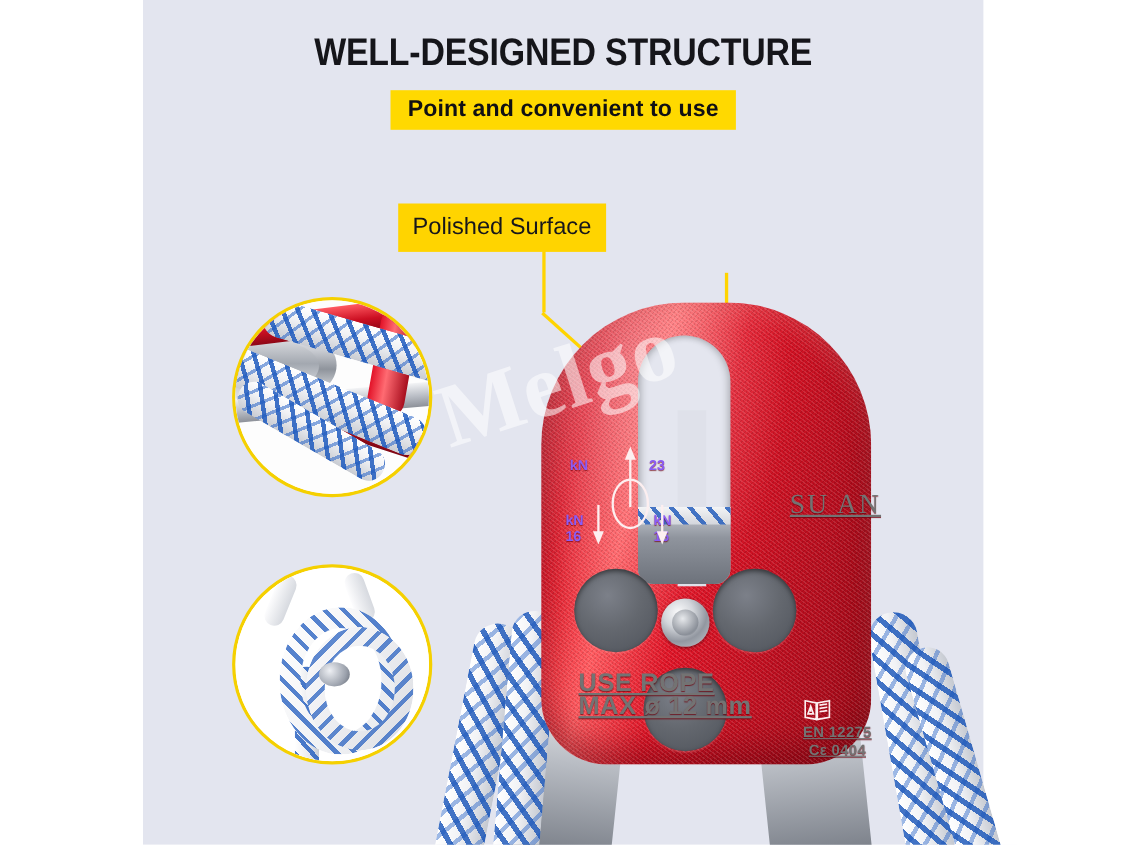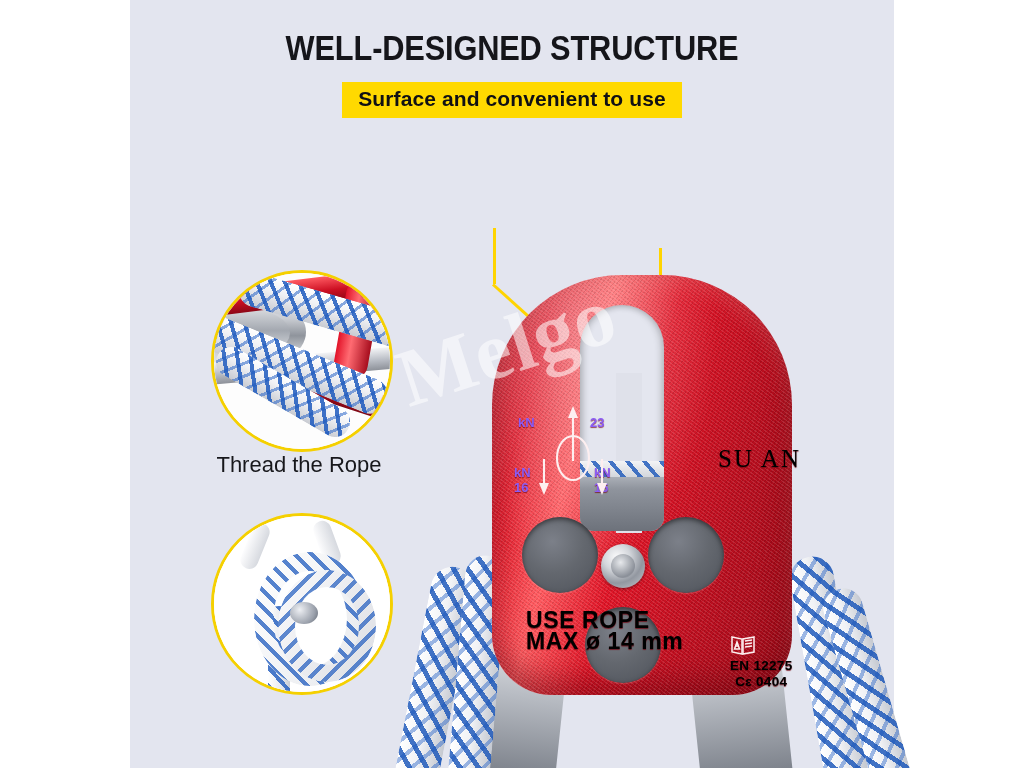--- a/index.html
+++ b/index.html
@@ -181,21 +181,21 @@
   .hole-b{left:155px;top:352px;width:76px;height:76px;}
 
   
   .rivet{position:absolute;left:171px;top:289px;width:44px;height:44px;border-radius:50%;
     background:radial-gradient(circle at 36% 30%,#fbfbfc 0%,#d3d6db 32%,#9297a0 62%,#c8ccd2 100%);
     box-shadow:0 1px 3px rgba(0,0,0,.45);}
   .rivet-in{position:absolute;left:181px;top:299px;width:24px;height:24px;border-radius:50%;
     background:radial-gradient(circle at 40% 35%,#e7e9ec,#8a8f98 70%,#b6bac1);}
 
   
-  .eng{position:absolute;color:#000000;text-shadow:0 1px 1px rgba(110,0,12,.75);}
+  .eng{position:absolute;color:#737373;text-shadow:0 1px 1px rgba(110,0,12,.75);text-decoration:underline;}
   .eng-su{left:288px;top:190px;font-family:"Liberation Serif",serif;font-size:25px;letter-spacing:2px;}
   .eng-userope{left:96px;top:355px;font-size:23px;font-weight:bold;letter-spacing:.6px;line-height:21px;}
   .eng-en{left:300px;top:378px;font-size:13.5px;font-weight:bold;letter-spacing:.3px;line-height:16px;text-align:center;}
 
   
   .kn{position:absolute;left:88px;top:160px;width:120px;height:86px;color:#8b5cf6;
       font-size:13px;font-weight:bold;text-shadow:0 1px 1px rgba(110,0,12,.7);}
   .kn span{position:absolute;white-space:nowrap;}
   .kn .k-tl{left:0px;top:0px;}
   .kn .k-tr{left:72px;top:0px;}
@@ -211,44 +211,44 @@
 </style>
 </head>
 <body>
 
 <div class="stage">
 
   <div class="panel"></div>
 
   <div class="title">WELL-DESIGNED STRUCTURE</div>
   <div class="subtitle-wrap">
-    <span class="subtitle">Surface and convenient to use</span>
+    <span class="subtitle">Point and convenient to use</span>
   </div>
 
+  <div class="callout" id="callout-polished">Polished Surface</div>
 
   <div class="leader" style="left:493px;top:228px;width:3px;height:56px;"></div>
   <div class="leader" style="left:493px;top:283px;width:112px;height:3px;transform-origin:0 50%;transform:rotate(42deg);"></div>
   <div class="dot" style="left:571px;top:350px;"></div>
 
   <div class="leader" style="left:659px;top:248px;width:3px;height:132px;"></div>
   <div class="dot" style="left:654px;top:375px;"></div>
 
   <div class="inset" id="inset-thread">
     <div class="i1-bg"></div>
     <div class="i1-sheave"></div>
     <div class="i1-sheave2"></div>
     <div class="i1-red-top"></div>
     <div class="i1-plate"></div>
     <div class="i1-red-r"></div>
     <div class="i1-red-low"></div>
     <div class="rope i1-rope1"></div>
     <div class="rope i1-rope2"></div>
     <div class="rope i1-rope3"></div>
   </div>
-  <div class="inset-caption" id="caption-thread">Thread the Rope</div>
 
   <div class="inset" id="inset-knot">
     <div class="i2-bg"></div>
     <div class="i2-armL"></div>
     <div class="i2-armR"></div>
     <div class="i2-tail"></div>
     <div class="i2-loopA"></div>
     <div class="i2-loopB"></div>
     <div class="i2-core"></div>
   </div>
@@ -301,21 +301,21 @@
           <polygon points="26,80 21,68 31,68"></polygon>
           <polygon points="84,80 79,68 89,68"></polygon>
         </g>
       </svg>
     </div>
 
     <div class="eng eng-su">SU  AN</div>
 
     <div class="eng eng-userope">
       <div>USE ROPE</div>
-      <div>MAX ø 14 mm</div>
+      <div>MAX ø 12 mm</div>
     </div>
 
     <div class="eng eng-en">
       <svg width="26" height="24" style="display:block;margin-bottom:1px">
         <g fill="none" stroke="#fdeff0" stroke-width="1.5">
           <path d="M2 4 L12 6 L12 21 L2 19 Z"></path>
           <path d="M24 4 L13 6 L13 21 L24 19 Z"></path>
           <path d="M15 8 L22 7 M15 11 L22 10 M15 14 L22 13"></path>
           <path d="M7 9 L4.5 16 L9.5 16 Z"></path>
           <line x1="7" y1="11" x2="7" y2="14"></line>

